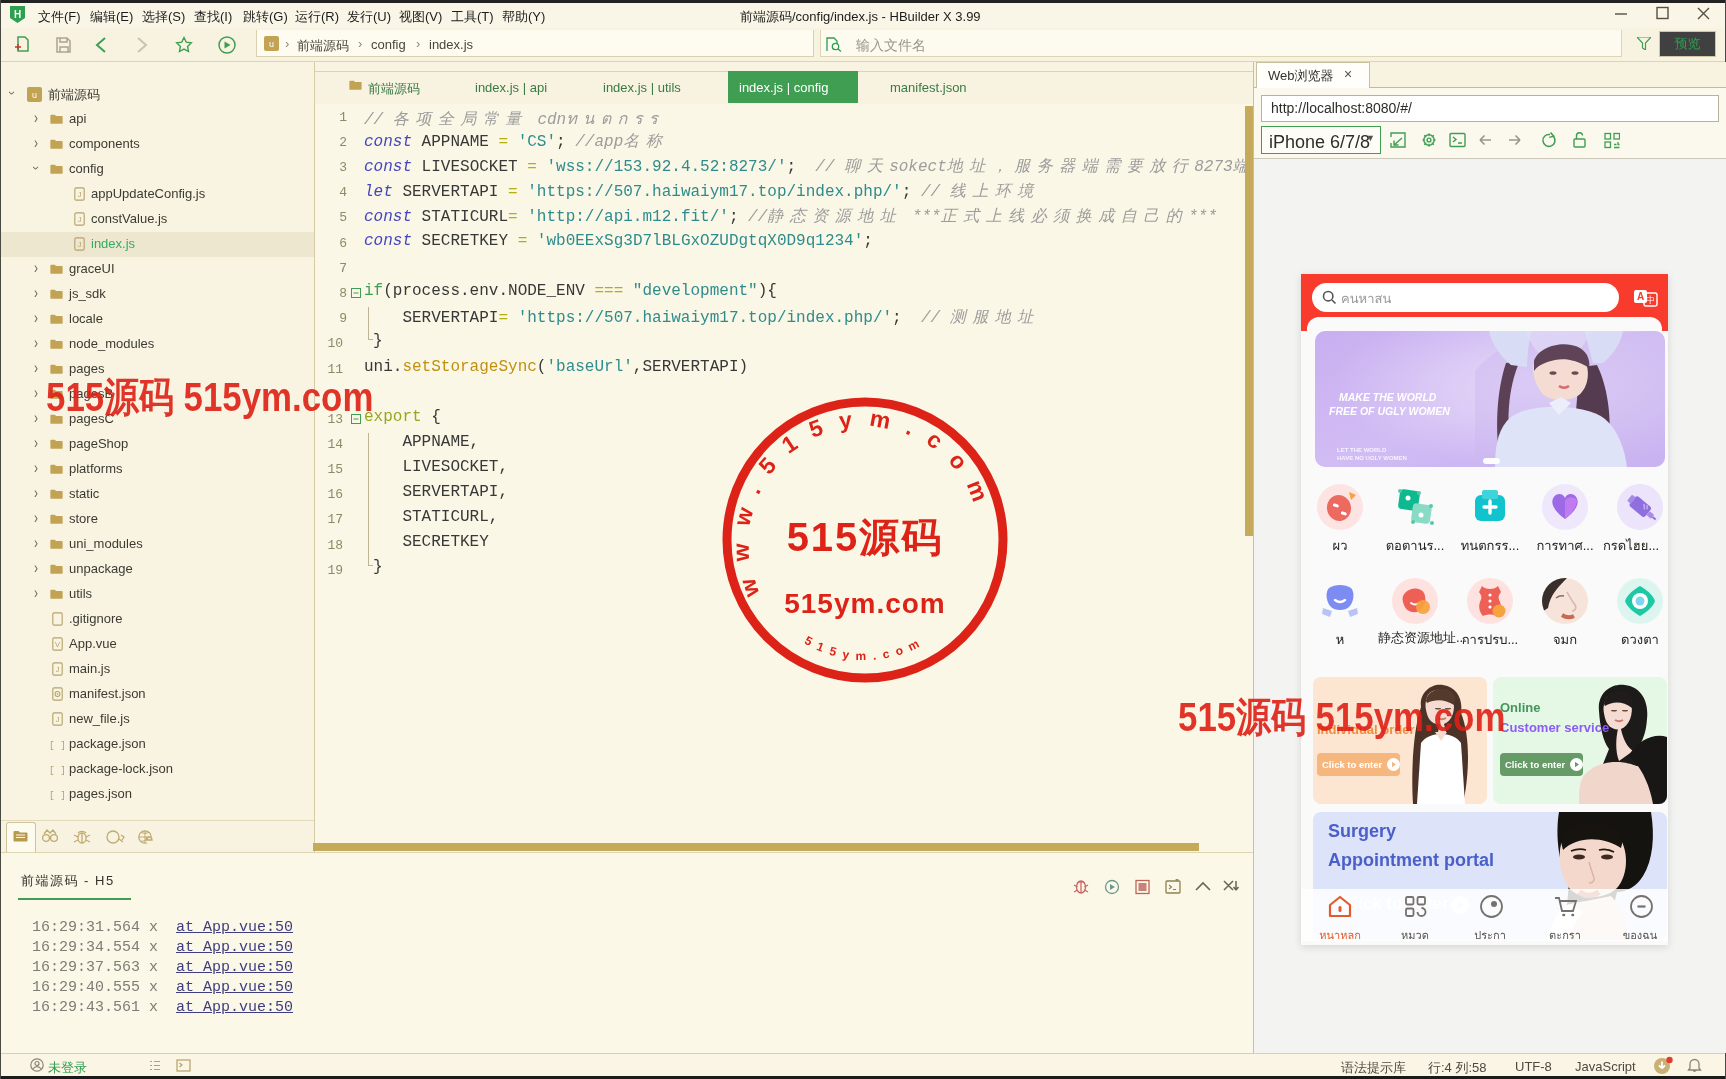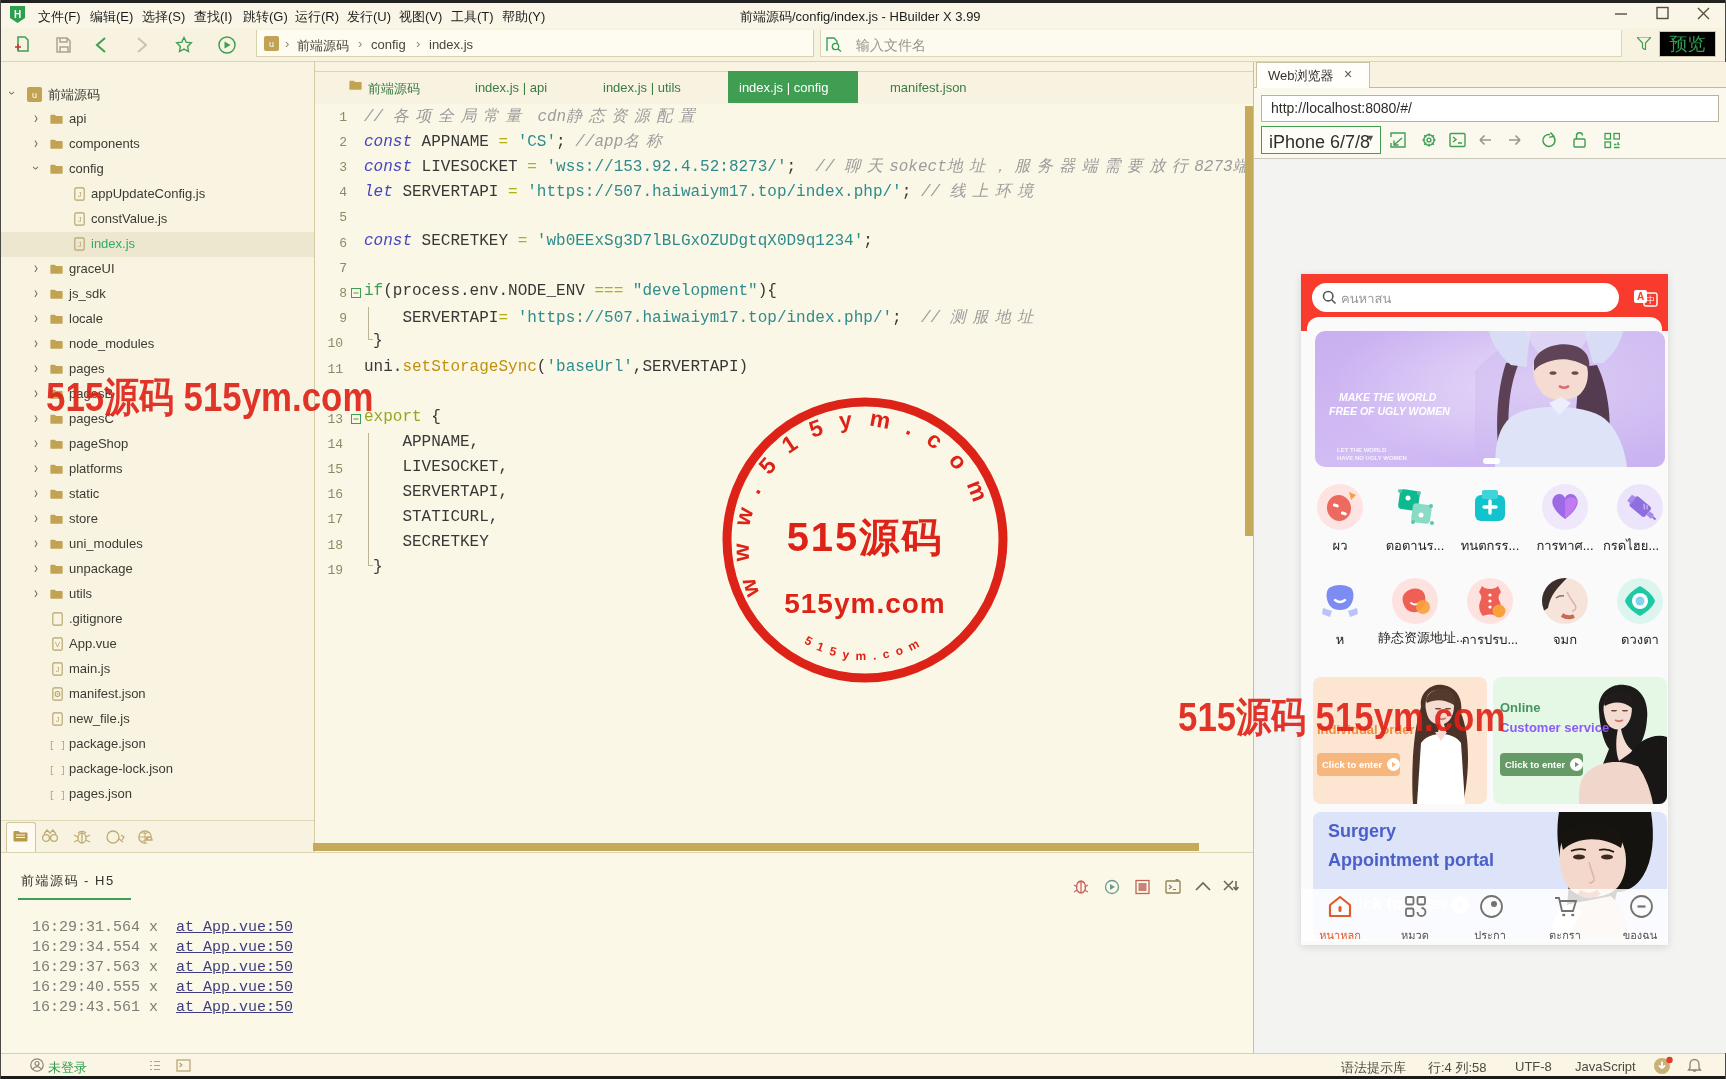--- a/index.html
+++ b/index.html
@@ -103,21 +103,21 @@
 <div class="a" style="left:820px;top:30px;width:800px;height:26px;background:#fdfaf0;border:1px solid #ded5b5;border-top:none"></div>
 <svg class="a" style="left:826px;top:37px" width="17" height="15" viewBox="0 0 17 15" fill="none" stroke="#2e9e4f" stroke-width="1.3">
     <path d="M1 14 V1 h7 l3 3 v3"></path>
     <circle cx="9.5" cy="9.5" r="3.2"></circle>
     <path d="M12 12 l3 2.5"></path>
   </svg>
 <div class="a" style="left:856px;top:37px;font-size:14px;color:#9a958a">输入文件名</div>
 <svg class="a" style="left:1637px;top:37px" width="14" height="13" viewBox="0 0 14 13">
     <path d="M0 0 h14 l-5.5 6 v7 l-3-2 v-5 z" fill="none" stroke="#3f9e52" stroke-width="1.2"></path>
   </svg>
-<div class="a" style="left:1659px;top:31px;width:55px;height:24px;background:#000000;border:1px solid #cfc6a5;text-align:center;line-height:24px;font-size:18px;color:#2e9e4f">预览</div>
+<div class="a" style="left:1659px;top:31px;width:55px;height:24px;background:#404040;border:1px solid #cfc6a5;text-align:center;line-height:24px;font-size:13px;color:#2e9e4f">预览</div>
 
 <div class="a" style="left:0;top:62px;width:314px;height:758px;background:#f9f4e2;overflow:hidden"></div>
 <div class="a" style="left:314px;top:62px;width:1px;height:790px;background:#d5cba6"></div>
 <div id="tree" class="a" style="left:0;top:62px;width:314px;height:758px">
 <div class="tree-item" style="top:20px;width:314px">
       <span class="ar" style="left:10px;transform:rotate(90deg)">›</span>
       <svg class="a" style="left:27px;top:5px" width="15" height="15" viewBox="0 0 15 15">
         <rect width="15" height="15" rx="2" fill="#c2a353"></rect>
         <text x="7.5" y="11" font-size="9" text-anchor="middle" fill="#fff">u</text>
       </svg>
@@ -364,24 +364,25 @@
 <div class="lnum" style="left:0;top:249px">9</div>
 <div class="lnum" style="left:-4px;top:274px">10</div>
 <div class="lnum" style="left:-4px;top:300px">11</div>
 <div class="lnum" style="left:-4px;top:350px">13</div>
 <div class="lnum" style="left:-4px;top:375px">14</div>
 <div class="lnum" style="left:-4px;top:400px">15</div>
 <div class="lnum" style="left:-4px;top:425px">16</div>
 <div class="lnum" style="left:-4px;top:450px">17</div>
 <div class="lnum" style="left:-4px;top:476px">18</div>
 <div class="lnum" style="left:-4px;top:501px">19</div>
-<div class="cl" style="left:49px;top:44px"><span class="c">// <span class="cj">各项全局常量</span> cdn<span class="cj">静态资源配置</span></span></div>
+<div class="cl" style="left:49px;top:44px"><span class="c">// <span class="cj">各项全局常量</span> cdn<span class="cj">ทนตกรร</span></span></div>
 <div class="cl" style="left:49px;top:69px"><span class="k">const</span> APPNAME <span class="o">=</span> <span class="s">'CS'</span>; <span class="c">//app<span class="cj">名称</span></span></div>
 <div class="cl" style="left:49px;top:94px"><span class="k">const</span> LIVESOCKET <span class="o">=</span> <span class="s">'wss://153.92.4.52:8273/'</span>;  <span class="c">// <span class="cj">聊天</span>sokect<span class="cj">地址，服务器端需要放行</span>8273<span class="cj">端口</span></span></div>
 <div class="cl" style="left:49px;top:119px"><span class="k">let</span> SERVERTAPI <span class="o">=</span> <span class="s">'https://507.haiwaiym17.top/index.php/'</span>; <span class="c">// <span class="cj">线上环境</span></span></div>
+<div class="cl" style="left:49px;top:144px"><span class="k">const</span> STATICURL<span class="o">=</span> <span class="s">'http://api.m12.fit/'</span>; <span class="c">//<span class="cj">静态资源地址</span> ***<span class="cj">正式上线必须换成自己的</span>***</span></div>
 <div class="cl" style="left:49px;top:170px"><span class="k">const</span> SECRETKEY <span class="o">=</span> <span class="s">'wb0EExSg3D7lBLGxOZUDgtqX0D9q1234'</span>;</div>
 <div class="cl" style="left:49px;top:220px"><span class="kw">if</span>(process.env.NODE_ENV <span class="o">===</span> <span class="s">"development"</span>){</div>
 <div class="cl" style="left:49px;top:245px">    SERVERTAPI<span class="o">=</span> <span class="s">'https://507.haiwaiym17.top/index.php/'</span>;  <span class="c">// <span class="cj">测服地址</span></span></div>
 <div class="cl" style="left:58px;top:270px">}</div>
 <div class="cl" style="left:49px;top:296px">uni.<span class="f">setStorageSync</span>(<span class="s">'baseUrl'</span>,SERVERTAPI)</div>
 <div class="cl" style="left:49px;top:346px"><span class="ke">export</span> {</div>
 <div class="cl" style="left:49px;top:371px">    APPNAME,</div>
 <div class="cl" style="left:49px;top:396px">    LIVESOCKET,</div>
 <div class="cl" style="left:49px;top:421px">    SERVERTAPI,</div>
 <div class="cl" style="left:49px;top:446px">    STATICURL,</div>

